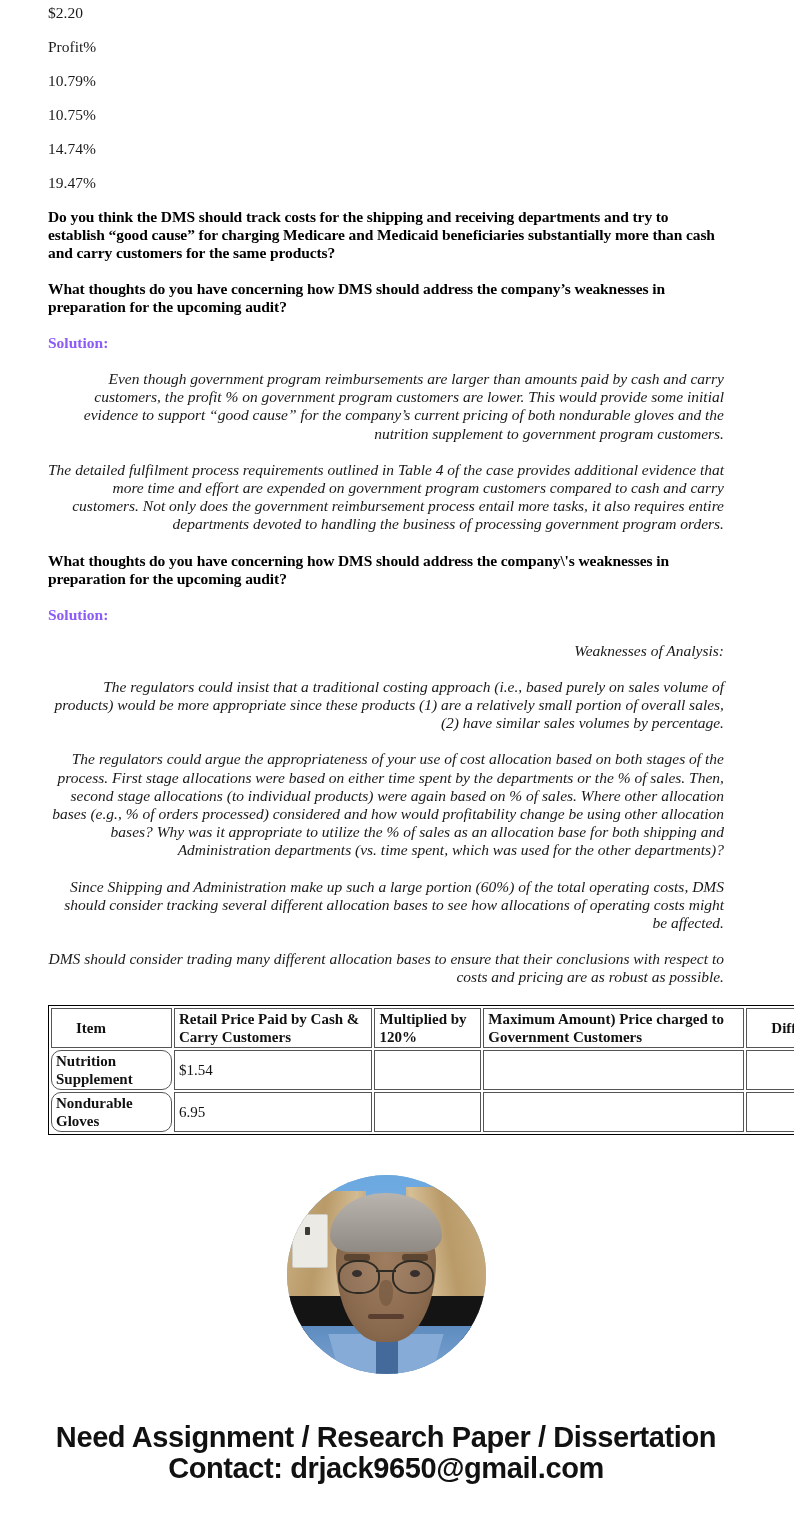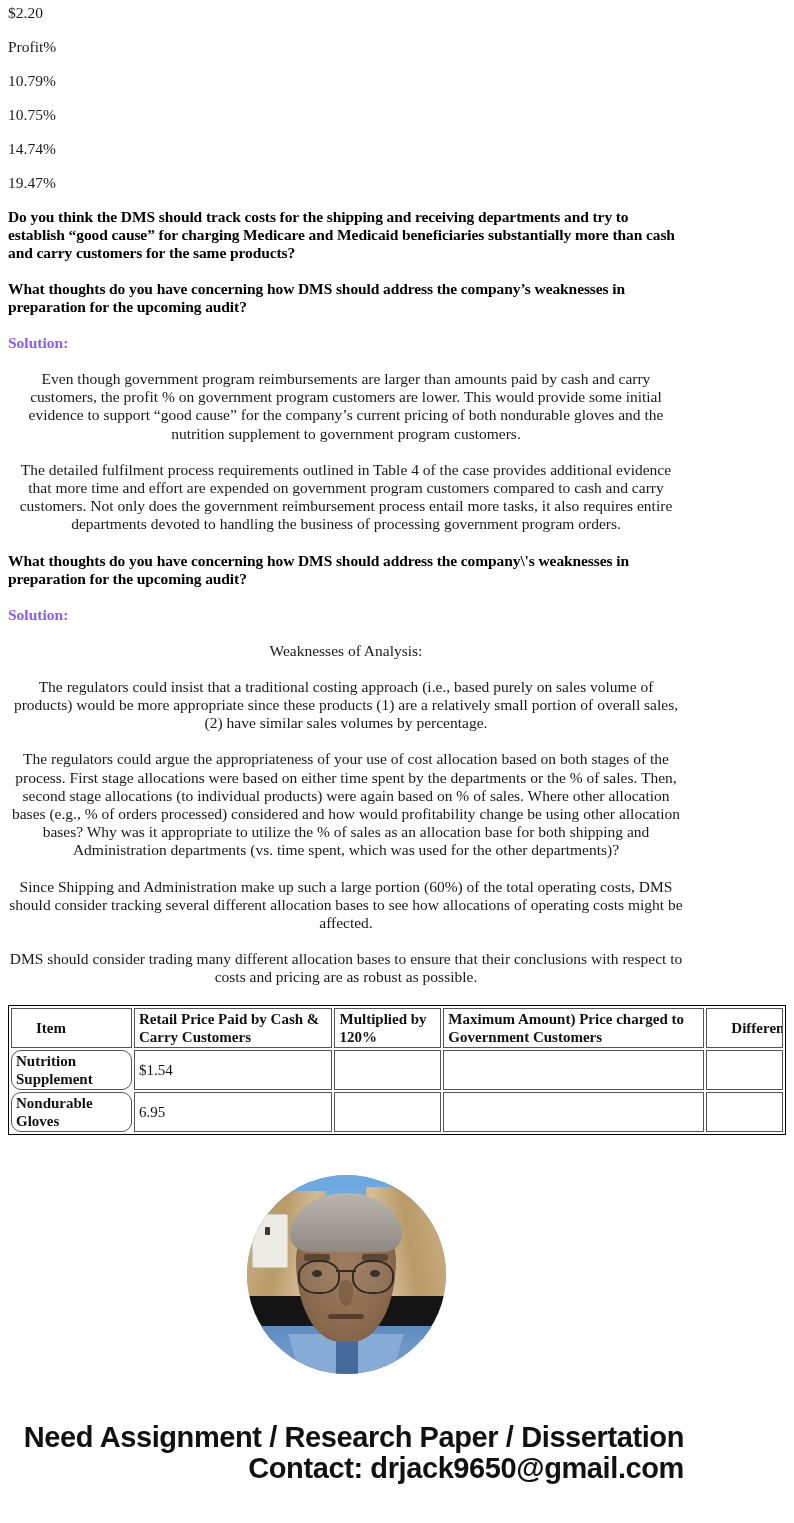--- a/index.html
+++ b/index.html
@@ -13,34 +13,36 @@
     min-height: 1523px;
     font-family: "Liberation Serif", "DejaVu Serif", serif;
     color: #1a1a1a;
     -webkit-font-smoothing: antialiased;
   }
   .page {
     position: relative;
     width: 692px;
     box-sizing: border-box;
     padding: 0 8px;
+    margin-left: 40px;
   }
   .stat-line {
     font-size: 15.5px;
     line-height: 18px;
     margin: 0 0 16px 0;
   }
   .stat-line:first-child { margin-top: 4px; }
 
   .body-block {
     margin: 0 0 18px 0;
     font-size: 15.5px;
     line-height: 18.2px;
-    text-align: center;
+    text-align: right;
     color: #191919;
+    font-style: italic;
   }
 
   
   .q-block {
     font-family: "Liberation Sans Narrow", "Liberation Serif", "DejaVu Serif", serif;
     font-weight: bold;
     font-size: 15.5px;
     line-height: 18px;
     margin: 0 0 18px 0;
     color: #000;
@@ -212,21 +214,21 @@
     background: #5a3f31;
     border-radius: 3px;
   }
 
   
   .footer-head {
     font-family: "Liberation Sans", "DejaVu Sans", sans-serif;
     font-weight: bold;
     font-size: 29px;
     line-height: 30px;
-    text-align: right;
+    text-align: center;
     color: #111;
     margin: 48px 0 0 0;
     letter-spacing: -0.4px;
   }
   .footer-head .l2 { display: block; }
   .footer-head .l3 { display: block; margin-top: 1px; }
 </style>
 </head>
 <body>
 

